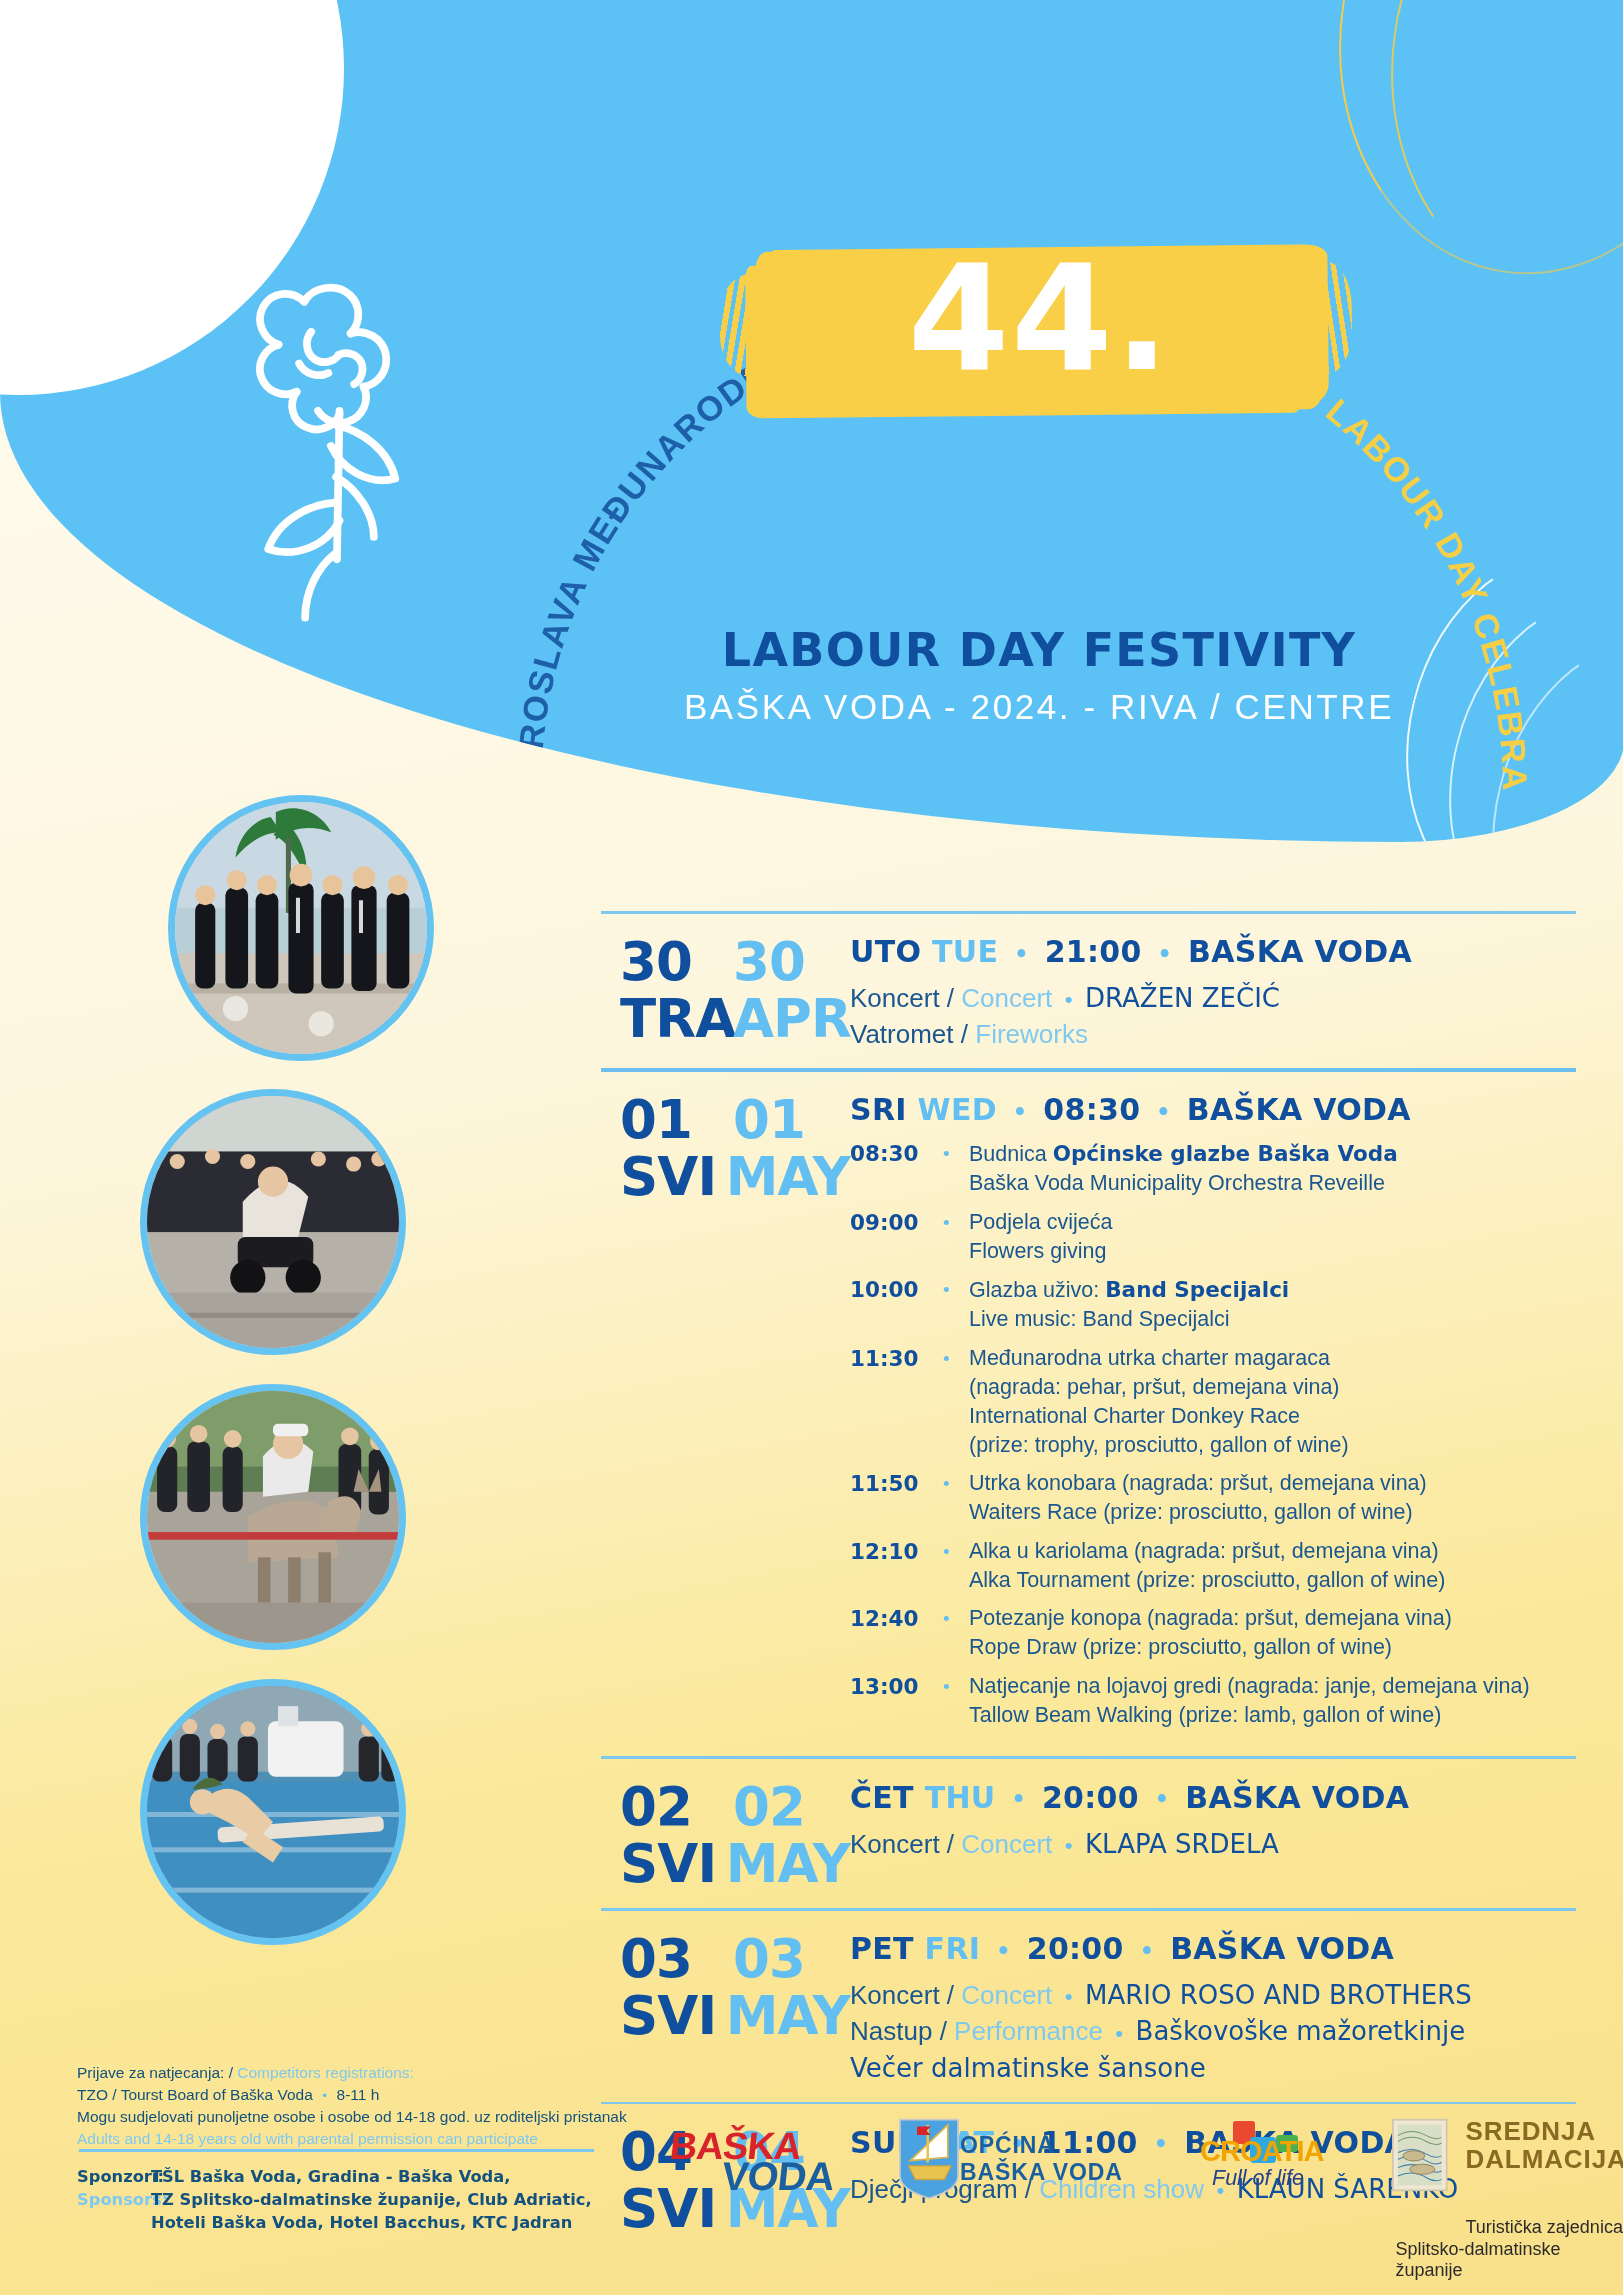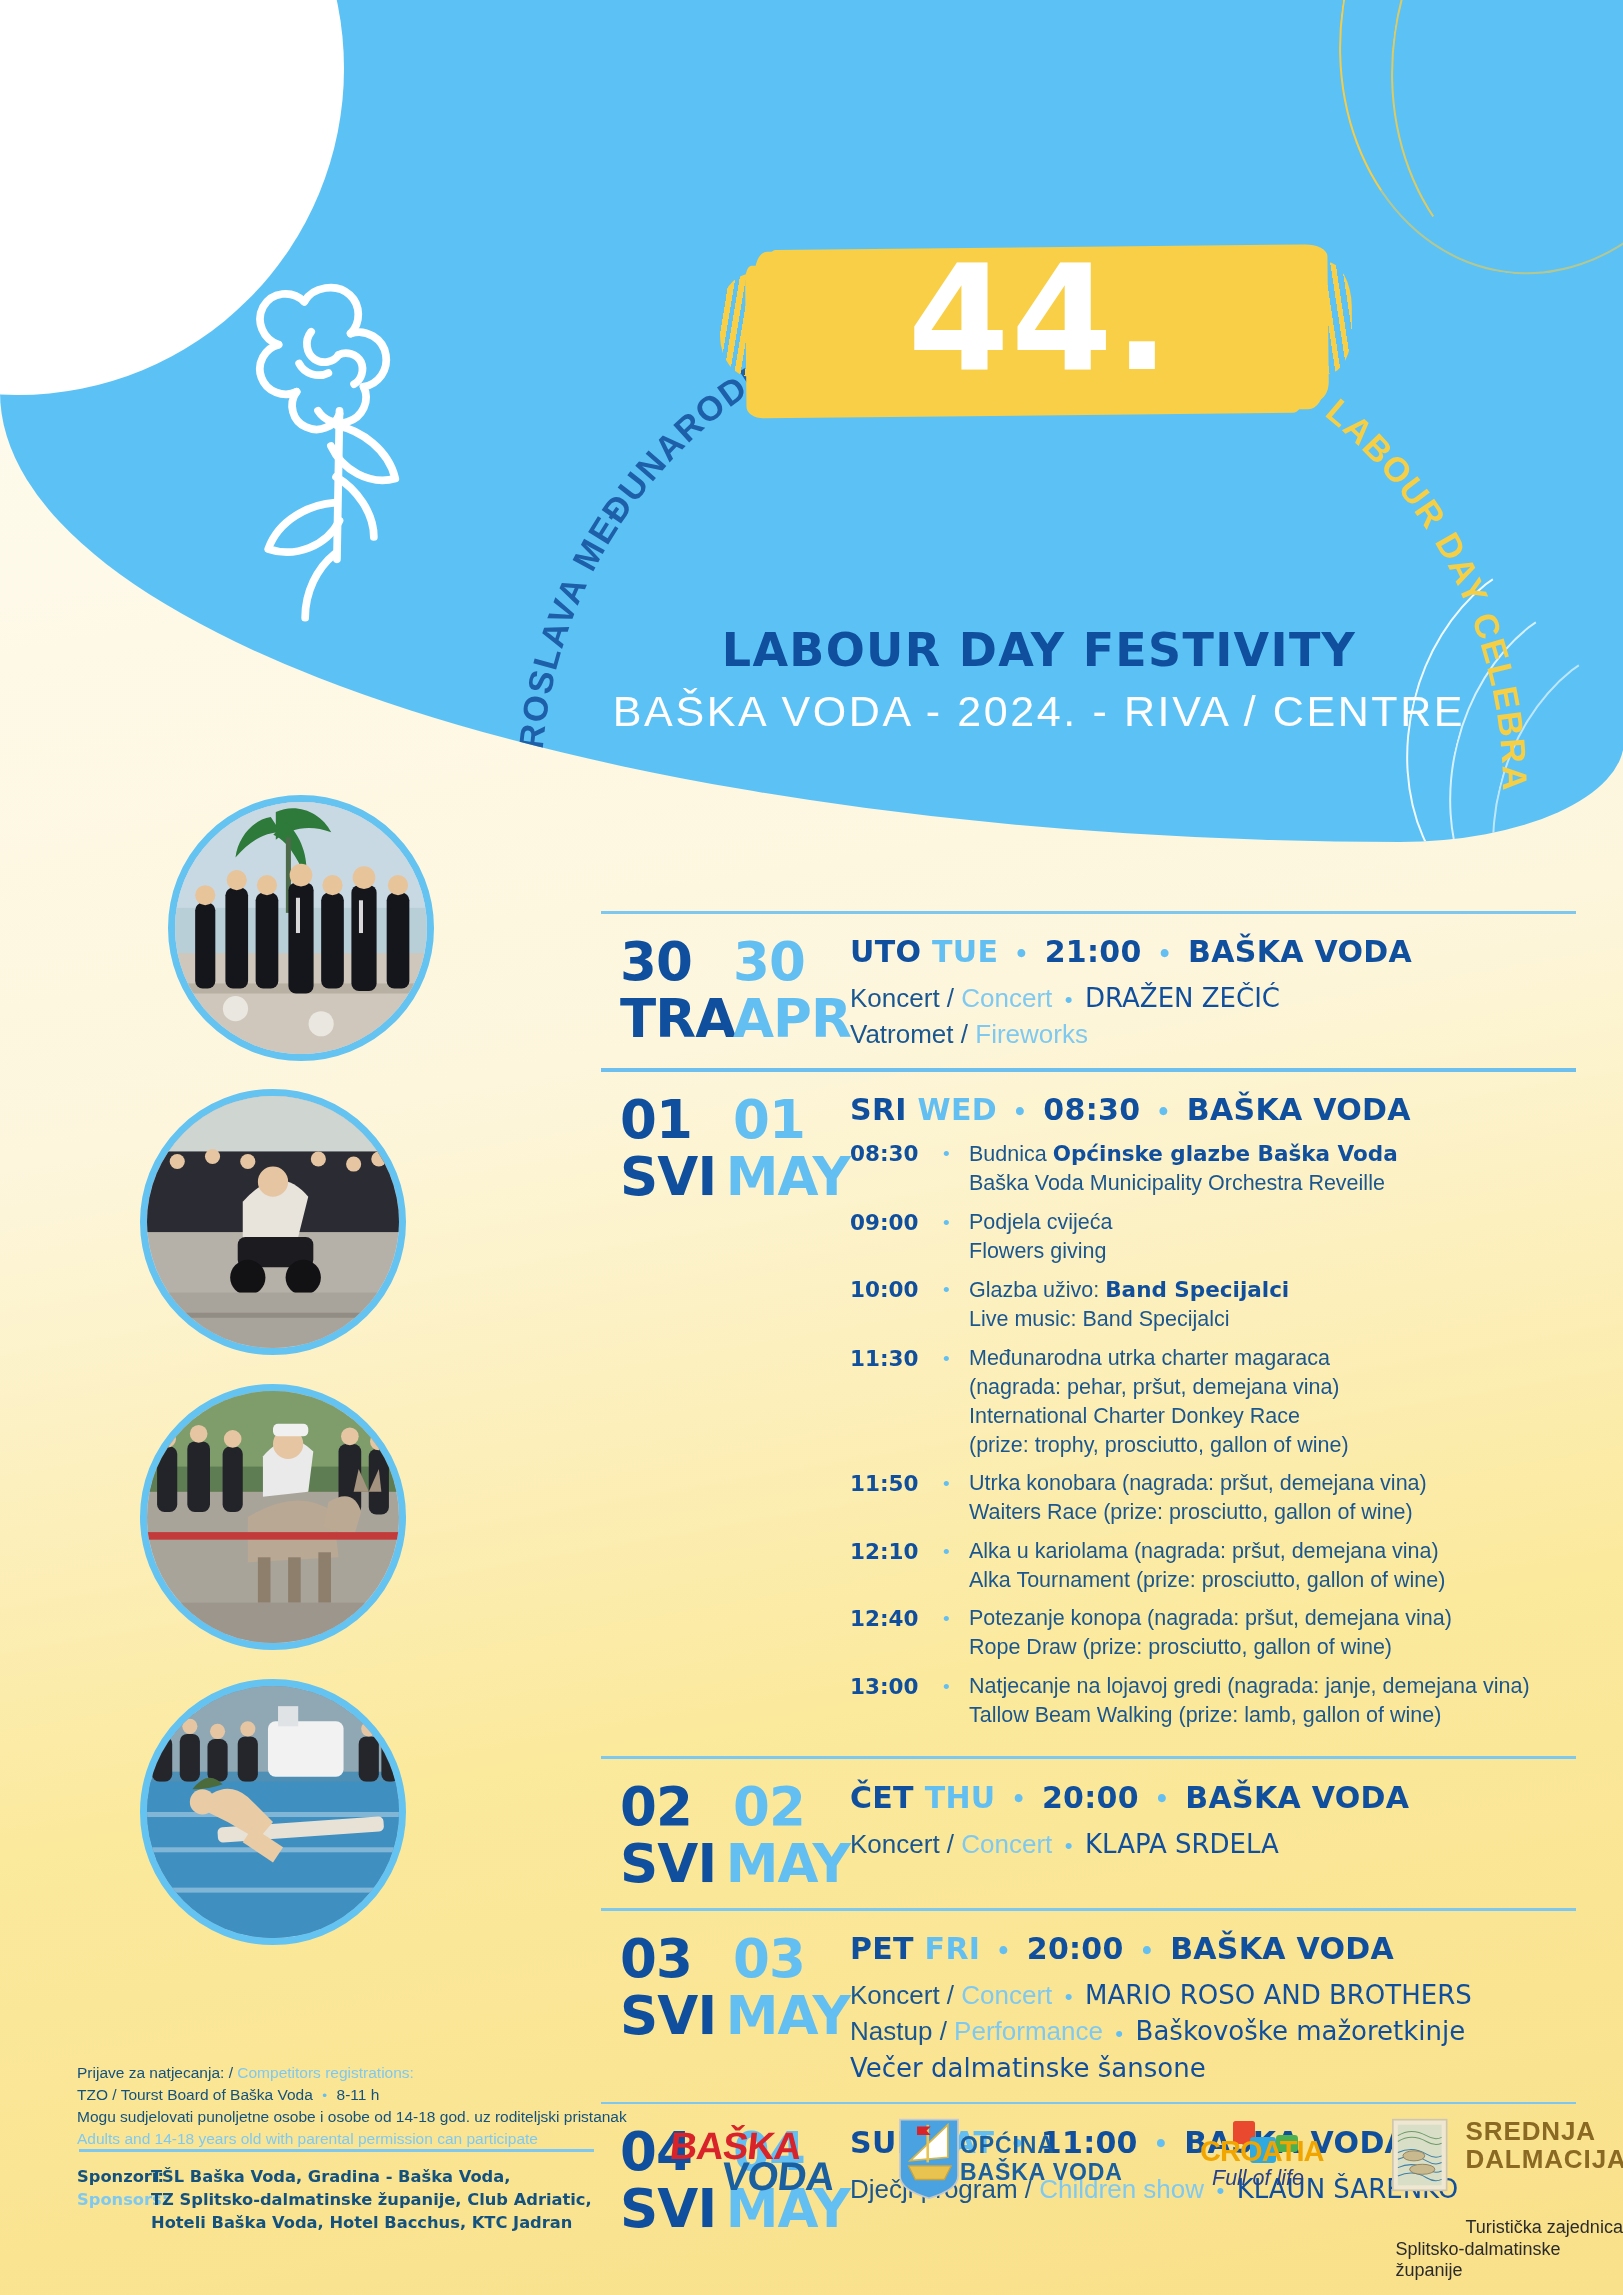--- a/index.html
+++ b/index.html
@@ -100,21 +100,21 @@
     font-weight: 700;
     font-size: 46px;
     letter-spacing: 1.3px;
     color: #0f4f9e;
   }
   .title-place {
     position: absolute; left: 601px; top: 687px; width: 876px;
     text-align: center;
     font-family: "Liberation Sans", sans-serif;
     font-weight: 400;
-    font-size: 43px;
+    font-size: 35px;
     letter-spacing: 2.6px;
     color: #ffffff;
   }
 
   
   .photo {
     position: absolute;
     width: 266px; height: 266px;
     border-radius: 50%;
     border: 7.7px solid #64c3f0;

